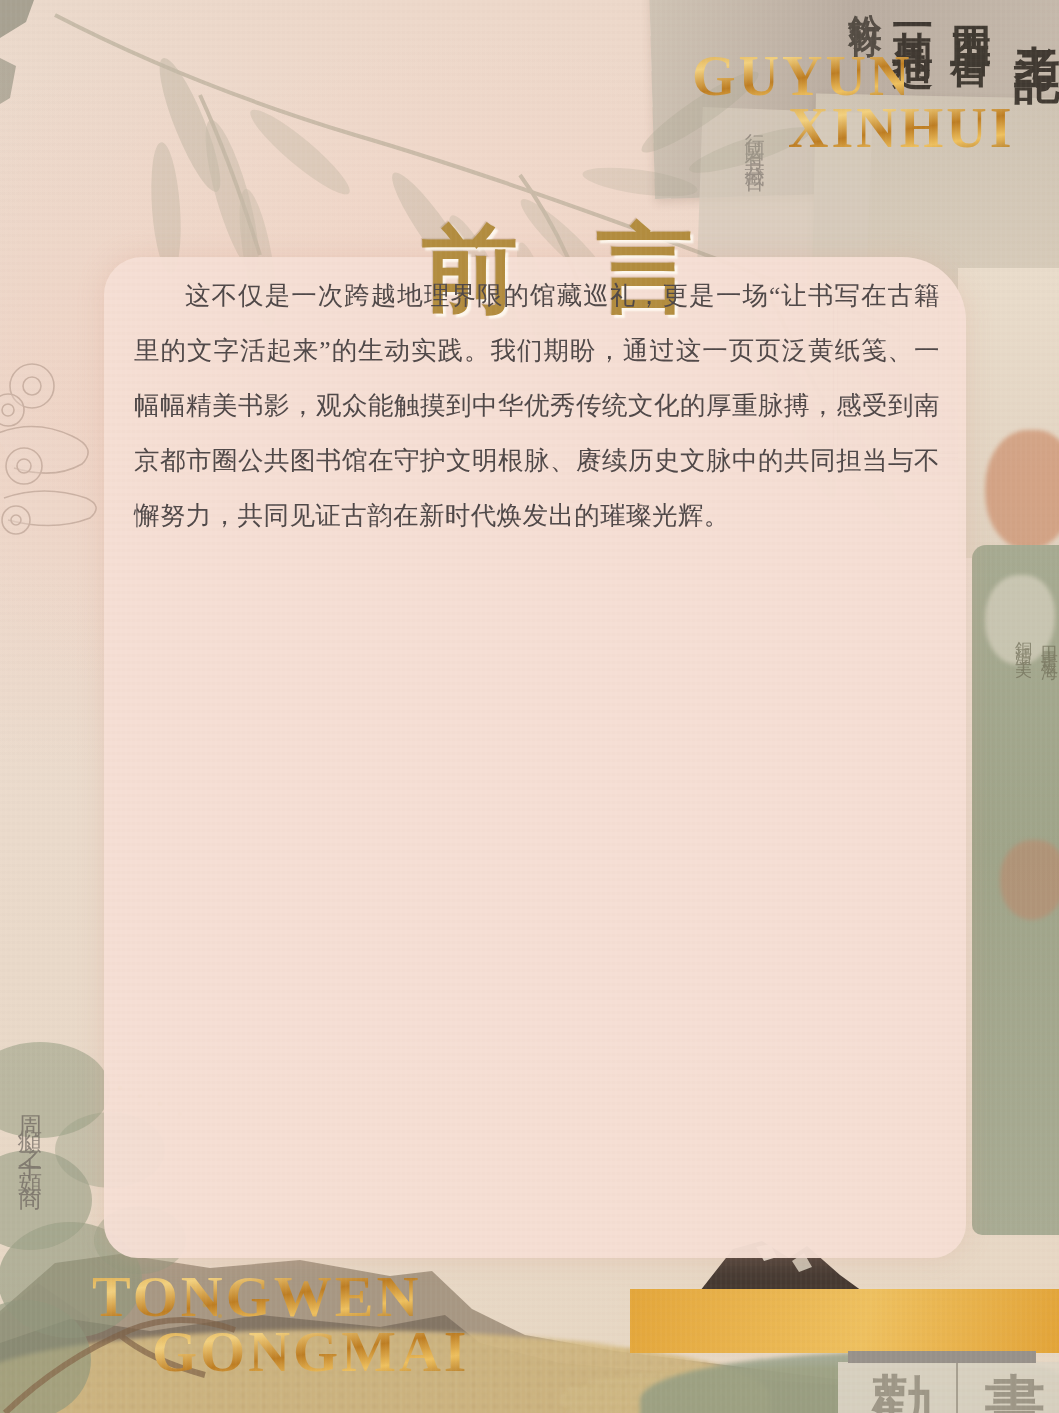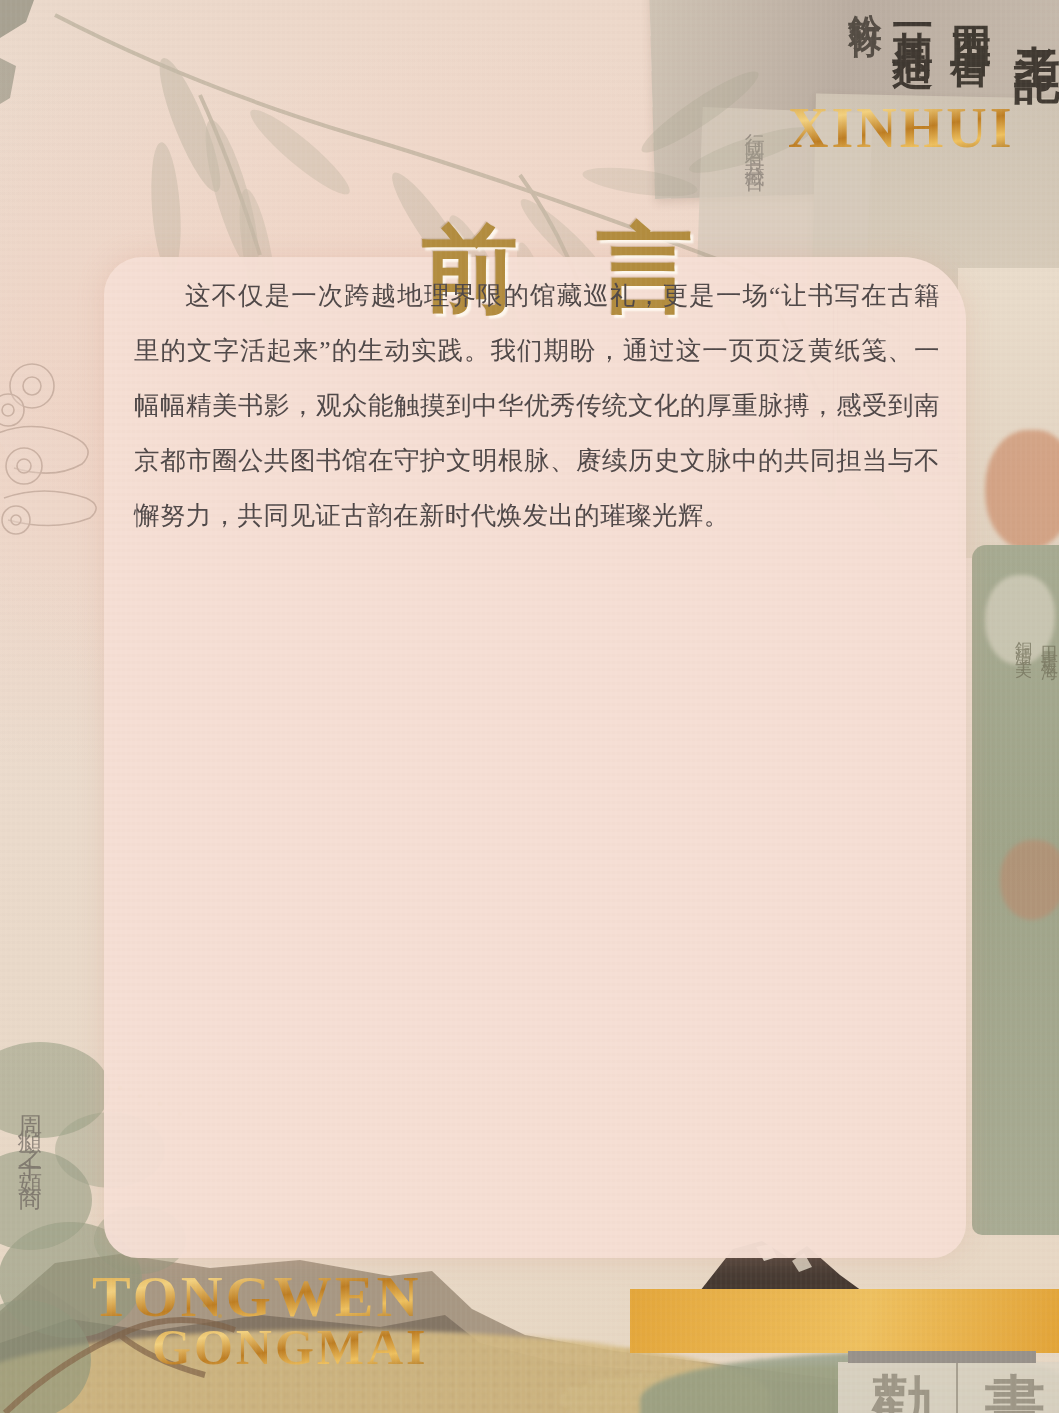--- a/index.html
+++ b/index.html
@@ -160,30 +160,31 @@
       <circle cx="120" cy="58" r="2.4"></circle>
         <circle cx="140" cy="66" r="2"></circle>
       <circle cx="160" cy="74" r="2.4"></circle>
         <circle cx="180" cy="84" r="2"></circle>
       <circle cx="205" cy="275" r="2.4"></circle>
         <circle cx="220" cy="286" r="2"></circle>
     </g>
   </svg>
   <div class="abs v faintchars" style="left:14px;top:1096px;font-size:24px;opacity:.7;letter-spacing:14px;">周頫之十頞商</div>
 
+  <div class="abs foil" style="left:692px;top:44px;font-size:56px;">GUYUN</div>
   <div class="abs foil" style="left:788px;top:96px;font-size:56px;">XINHUI</div>
 
   <div class="panel"></div>
 
   <h1 class="title">前言</h1>
 
   <div class="body-text">
     <p>这不仅是一次跨越地理界限的馆藏巡礼，更是一场“让书写在古籍里的文字活起来”的生动实践。我们期盼，通过这一页页泛黄纸笺、一幅幅精美书影，观众能触摸到中华优秀传统文化的厚重脉搏，感受到南京都市圈公共图书馆在守护文明根脉、赓续历史文脉中的共同担当与不懈努力，共同见证古韵在新时代焕发出的璀璨光辉。</p>
   </div>
 
   <div class="abs foil" style="left:72px;top:1263px;font-size:58px;margin-left:20px;">TONGWEN</div>
-  <div class="abs foil" style="left:152px;top:1318px;font-size:50px;">GONGMAI</div>
+  <div class="abs foil" style="left:152px;top:1318px;font-size:58px;">GONGMAI</div>
 
   <div class="goldbar"></div>
   <div class="graybar"></div>
 
   <div class="tex"></div>
 </div>
 
 </body></html>

